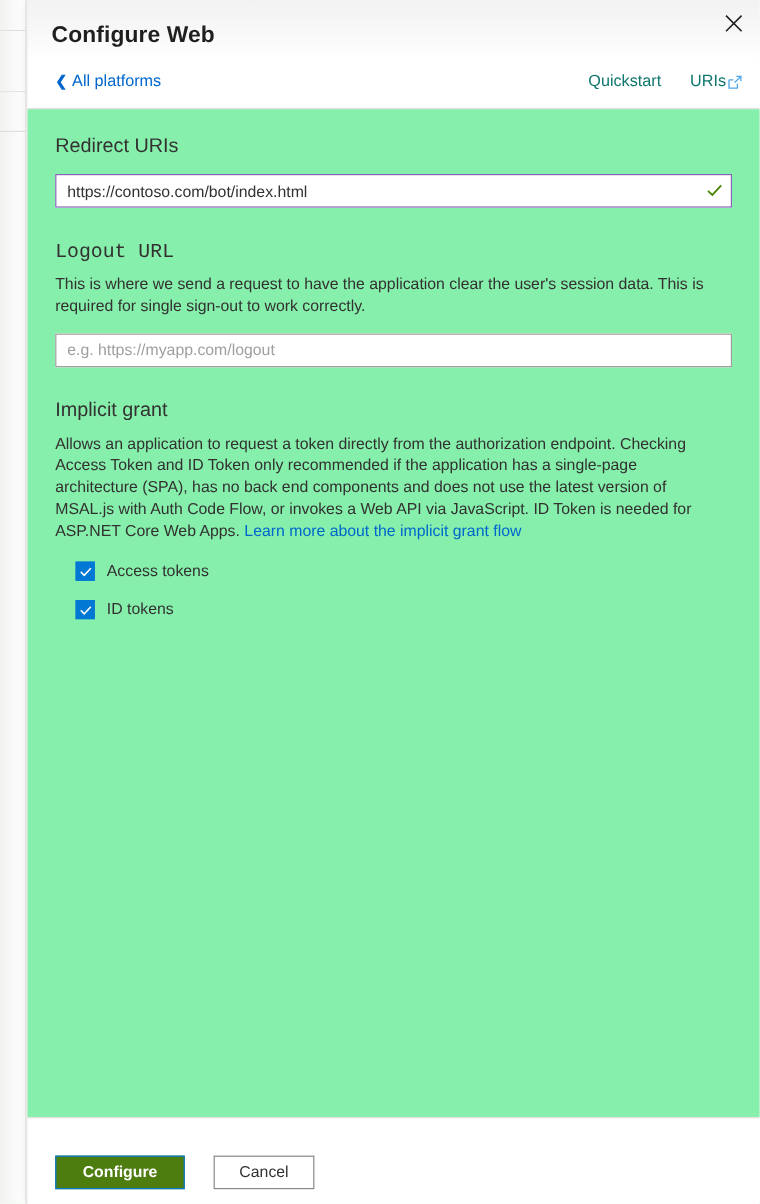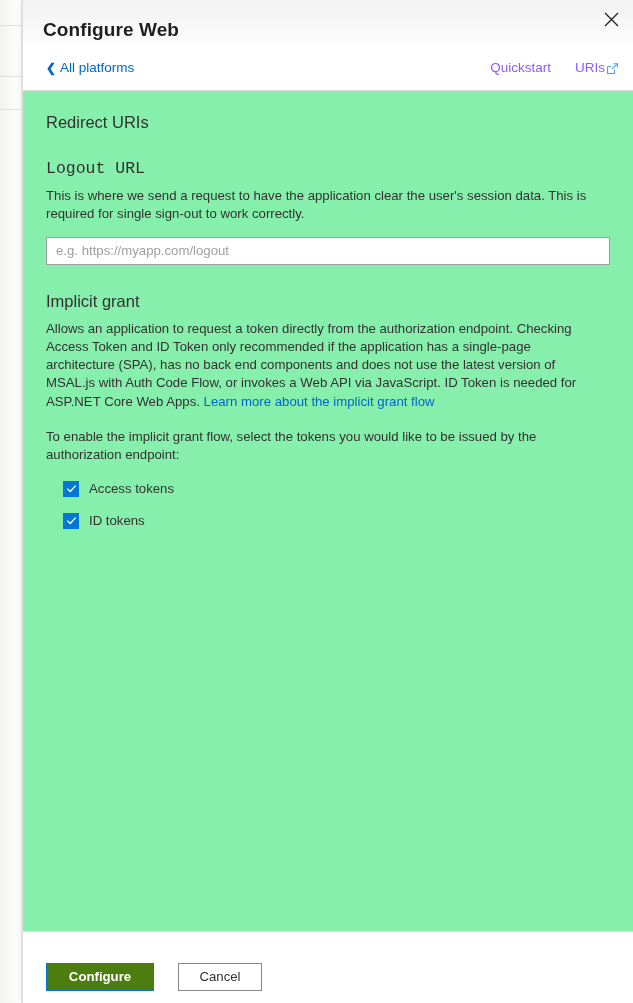--- a/index.html
+++ b/index.html
@@ -114,21 +114,21 @@
   .cmd-right {
     position: absolute;
     right: 14px;
     top: 10px;
     display: flex;
     align-items: center;
     gap: 24px;
   }
   .cmd-link {
     font-size: 13.5px;
-    color: #8b5cf6;
+    color: #0f766e;
     cursor: pointer;
     display: flex;
     align-items: center;
     gap: 1px;
     white-space: nowrap;
   }
   .ext-icon { display: block; margin-bottom: -2px; }
 
   
   .blade-body {
@@ -310,30 +310,35 @@
           <path d="M6.2 6.8 L11.3 1.7" stroke="#4ea6e8" stroke-width="1.1" fill="none"></path>
           <path d="M7.6 1.7 L11.4 1.7 L11.4 5.5" stroke="#4ea6e8" stroke-width="1.1" fill="none"></path>
         </svg>
       </span>
     </div>
   </div>
 
   <div class="blade-body">
 
     <h2 class="section-title s-redirect">Redirect URIs</h2>
+    <div class="field valid">
+      <input type="text" value="https://contoso.com/bot/index.html" style="">
+      <svg class="field-check" width="15" height="15" viewBox="0 0 15 15">
+        <path d="M2 8 L5.6 11.4 L13 3.5" stroke="#498205" stroke-width="1.5" fill="none"></path>
+      </svg>
+    </div>
 
     <h2 class="section-title s-logout">Logout URL</h2>
     <p class="body-text">This is where we send a request to have the application clear the user's session data. This is required for single sign-out to work correctly.</p>
     <div class="field">
       <input type="text" placeholder="e.g. https://myapp.com/logout" style="">
     </div>
 
     <h2 class="section-title s-implicit">Implicit grant</h2>
     <p class="body-text"><span>Allows an application to request a token directly from the authorization endpoint. Checking Access Token and ID Token only recommended if the application has a single-page architecture (SPA), has no back end components and does not use the latest version of MSAL.js with Auth Code Flow, or invokes a Web API via JavaScript. ID Token is needed for ASP.NET Core Web Apps. </span><span class="inline-link">Learn more about the implicit grant flow</span></p>
-    <p class="body-text" style="margin-top:17px;">To enable the implicit grant flow, select the tokens you would like to be issued by the authorization endpoint:</p>
 
     <div class="checkbox-list">
       <div class="cb-row">
         <span class="cb-box">
           <svg width="11" height="11" viewBox="0 0 11 11">
             <path d="M1.3 5.6 L4.2 8.5 L9.7 2.6" stroke="#ffffff" stroke-width="1.3" fill="none"></path>
           </svg>
         </span>
         <span class="cb-label">Access tokens</span>
       </div>

